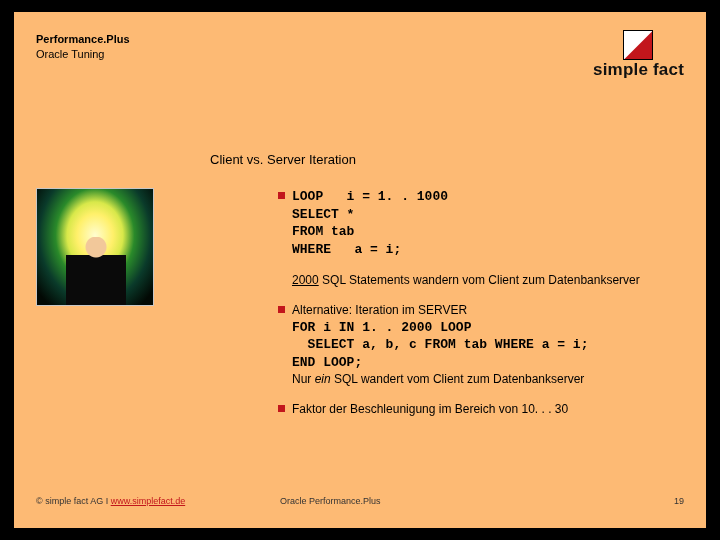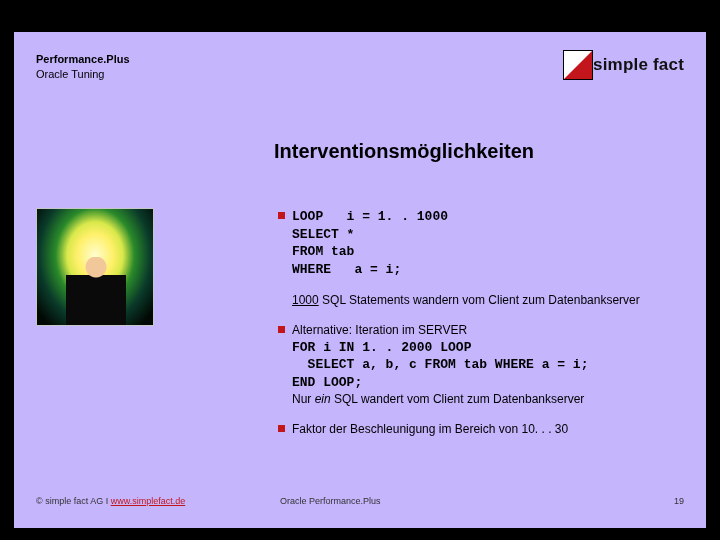--- a/index.html
+++ b/index.html
@@ -10,22 +10,21 @@
     font-family: Arial, Helvetica, sans-serif;
     position: relative;
     overflow: hidden;
   }
   .slide {
     position: absolute;
     top: 12px;
     left: 14px;
     right: 14px;
     bottom: 12px;
-    background: #c4b5fd;
-    margin-top: 20px;
+    background: #fdba74;
   }
   .header {
     position: absolute;
     top: 20px;
     left: 22px;
     right: 22px;
     height: 42px;
   }
   .header-left {
     position: absolute;
@@ -36,20 +35,21 @@
     color: #000;
   }
   .header-left .line1 { font-weight: bold; }
   .header-left .line2 { font-weight: normal; }
   .logo {
     position: absolute;
     right: 0;
     top: -2px;
     display: flex;
     align-items: center;
+    flex-direction: column;
   }
   .logo-mark {
     width: 30px;
     height: 30px;
     border: 1.5px solid #000;
     position: relative;
     overflow: hidden;
     background: #fff;
   }
   .logo-mark::before {
@@ -161,35 +161,35 @@
     <div class="header-left">
       <div class="line1">Performance.Plus</div>
       <div class="line2">Oracle Tuning</div>
     </div>
     <div class="logo">
       <div class="logo-mark"></div>
       <div class="logo-text">simple fact</div>
     </div>
   </div>
 
-  <div class="title">Interventionsmöglichkeiten</div>
+  <div class="subtitle">Client vs. Server Iteration</div>
 
   <div class="image-box"></div>
 
   <div class="content">
 
     <div class="bullet">
       <div class="code">LOOP   i = 1. . 1000
 SELECT *
 FROM tab
 WHERE   a = i;</div>
     </div>
 
     <div class="indent">
-      <span class="u">1000</span><span> SQL Statements wandern vom Client zum Datenbankserver</span>
+      <span class="u">2000</span><span> SQL Statements wandern vom Client zum Datenbankserver</span>
     </div>
 
     <div class="bullet">
       <div>Alternative: Iteration im SERVER</div>
       <div class="code">FOR i IN 1. . 2000 LOOP
   SELECT a, b, c FROM tab WHERE a = i;
 END LOOP;</div>
       <div>
         <span>Nur </span><span class="em">ein</span><span>  SQL wandert vom Client zum Datenbankserver</span>
       </div>

